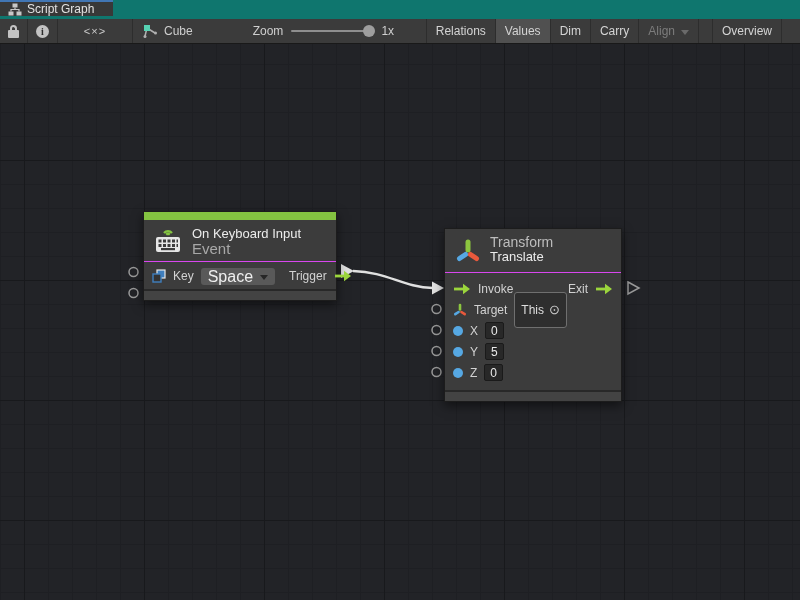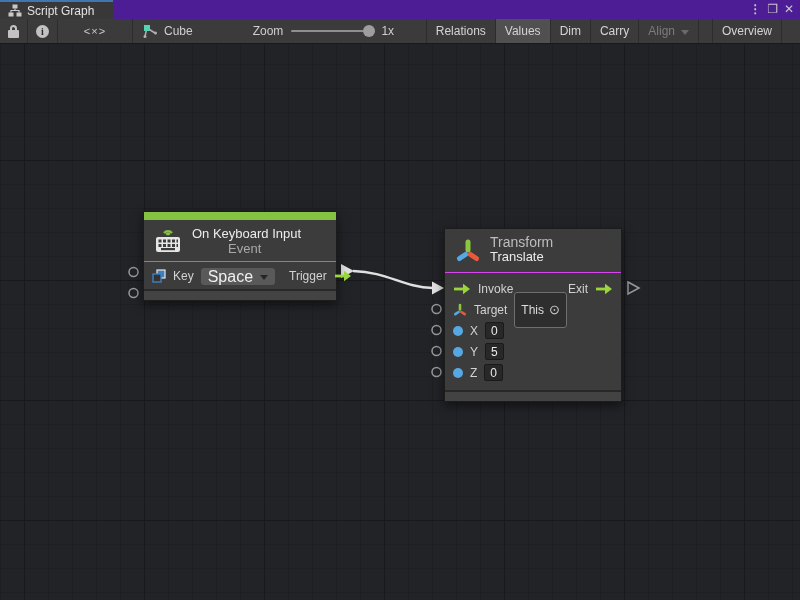--- a/index.html
+++ b/index.html
@@ -1,20 +1,20 @@
 <!DOCTYPE html>
 <html><head>
 <meta charset="utf-8">
 <style>
   * { margin:0; padding:0; box-sizing:border-box; }
   html,body { width:800px; height:600px; overflow:hidden; }
   body { font-family:"Liberation Sans", sans-serif; background:#222327; color:#d8d8d8; position:relative; }
 
   
-  .tabbar { position:absolute; left:0; top:0; width:800px; height:19px; background:#4c1d95; display:flex; align-items:stretch; }
+  .tabbar { position:absolute; left:0; top:0; width:800px; height:19px; background:#0f766e; display:flex; align-items:stretch;flex-direction:column; }
   .tab { width:113px; background:#383838; border-top:2px solid #4176b4; display:flex; align-items:center; gap:5px; padding:0 8px; font-size:12px; color:#e2e2e2; }
   .tabbar-spacer { flex:1; }
   .win-controls { display:flex; align-items:center; gap:6px; padding-right:6px; color:#c8c8c8; }
   .win-controls span { font-size:12px; line-height:19px; cursor:default; }
   .win-menu { letter-spacing:0; font-weight:bold; }
 
   
   .toolbar { position:absolute; left:0; top:19px; width:800px; height:25px; background:#3b3b3b; border-bottom:1px solid #191919; display:flex; align-items:stretch; font-size:12px; color:#d4d4d4; }
   .tb-btn { display:flex; align-items:center; justify-content:center; padding:0 9px; border-right:1px solid #2d2d2d; cursor:default; white-space:nowrap; }
   .tb-btn.icon-btn { padding:0 8px; }
@@ -49,21 +49,21 @@
     background-size:120px 120px, 120px 120px, 24px 24px, 24px 24px;
     background-position:0 116px, 24px 0, 0 20px, 0 0;
   }
   .wires { position:absolute; left:0; top:0; width:800px; height:556px; pointer-events:none; }
 
   
   .node { position:absolute; background:#3c3c3c; border:1px solid #1c1c1c; box-shadow:0 4px 10px rgba(0,0,0,.5); }
   .node-strip { height:8px; background:#84c341; }
   .node-header { display:flex; align-items:center; gap:9px; padding:6px 12px 6px 9px; }
   .node-title { font-size:13px; color:#ececec; line-height:16px; }
-  .node-subtitle { font-size:13px; color:#a8a8a8; line-height:13px;margin-left:36px; }
+  .node-subtitle { font-size:15px; color:#a8a8a8; line-height:13px; }
   .node-category { font-size:14px; color:#bdbdbd; line-height:13px; }
   .node-rows { border-top:1px solid #d946ef; padding:3px 0 2px 0; }
   .node-row { display:flex; align-items:center; gap:7px; padding:0 8px; font-size:12px; color:#d2d2d2; }
   .node-row.h22 { height:22px; }
   .node-row.h21 { height:21px; }
   .row-spacer { flex:1; }
   .node-footer { height:11px; background:#434343; border-top:2px solid #282828; }
 
   .dropdown { display:inline-flex; align-items:center; gap:7px; background:#595959; border-radius:3px; padding:1px 7px; color:#efefef; font-size:16px; line-height:15px; cursor:default; }
   .dropdown .caret-down { border-top-color:#262626; margin:2px 0 0 0; border-left-width:4px; border-right-width:4px; }

